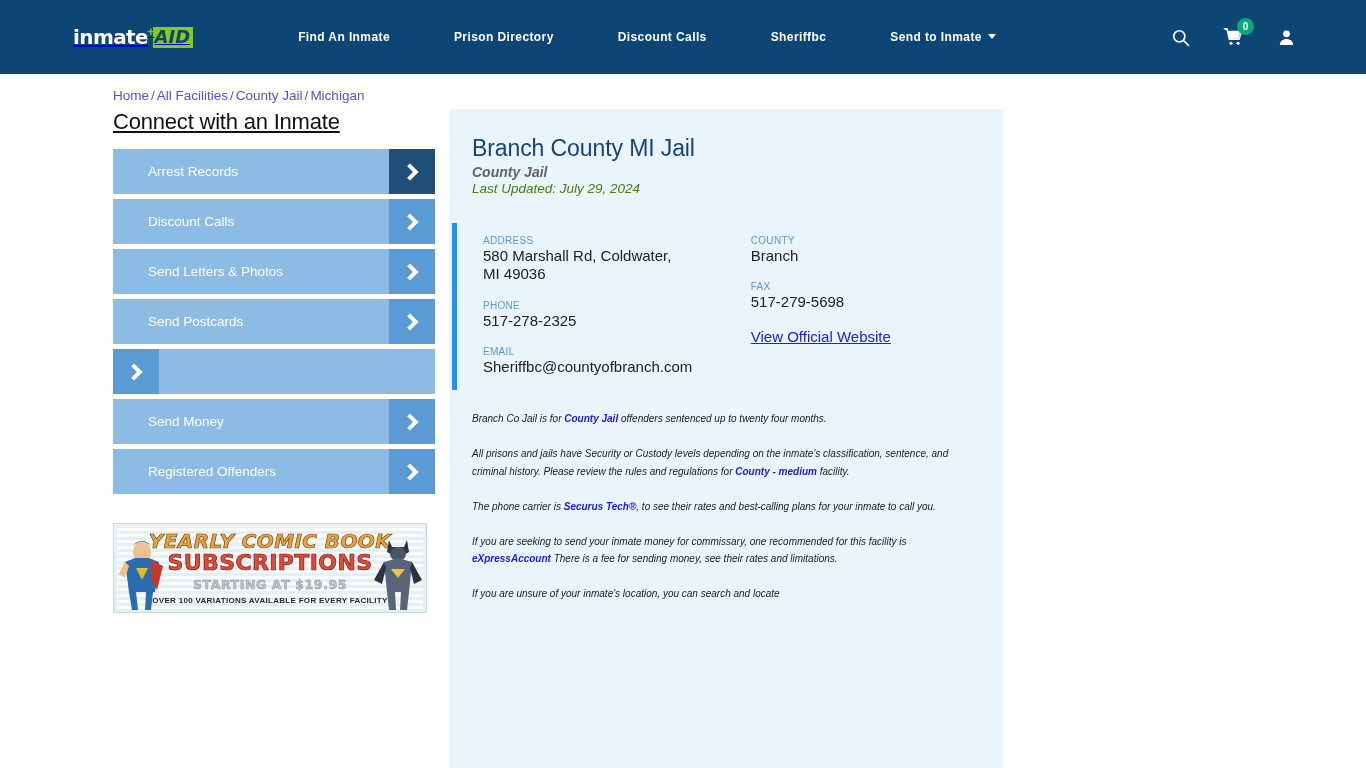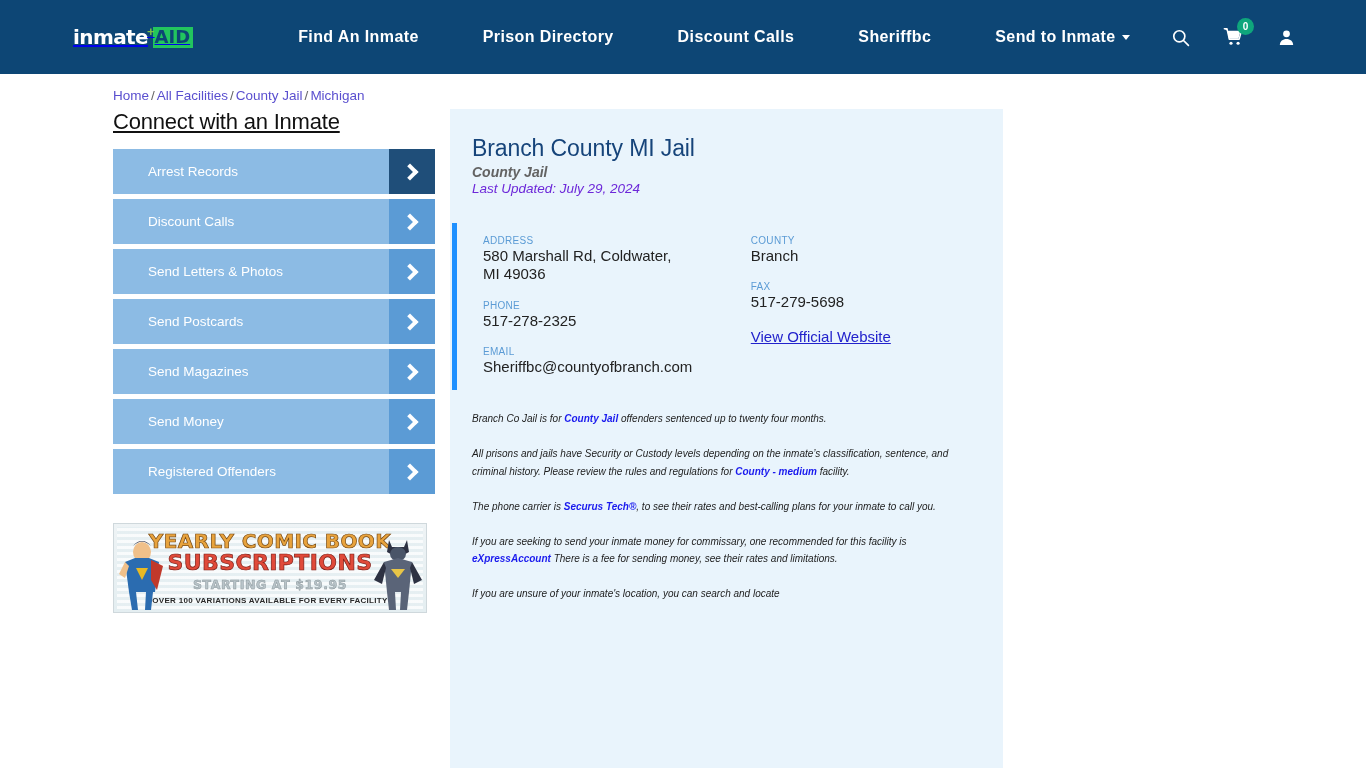--- a/index.html
+++ b/index.html
@@ -34,40 +34,41 @@
   }
   .logo-plus {
     color: #7ac143;
     font-size: 13px;
     font-weight: bold;
     position: relative;
     top: -6px;
     left: -1px;
   }
   .logo-aid {
-    background: #22c55e;
+    background: #84cc16;
     color: #0d4675;
     font-size: 18px;
     font-weight: bold;
     letter-spacing: 0px;
     padding: 1px 3px 2px 2px;
     margin-left: -3px;
     line-height: 1;
     font-family: "DejaVu Sans", sans-serif;
+    font-style: italic;
   }
 
   .main-nav {
     display: flex;
     align-items: center;
     margin-left: 73px;
     gap: 0;
   }
   .nav-item {
     color: #ffffff;
-    font-size: 16px;
+    font-size: 12px;
     font-weight: bold;
     letter-spacing: 0.4px;
     text-decoration: none;
     padding: 0 32px;
     white-space: nowrap;
     cursor: pointer;
   }
   .nav-caret {
     display: inline-block;
     width: 0; height: 0;
@@ -190,20 +191,21 @@
     justify-content: center;
   }
   .ad-line1 {
     font-family: "DejaVu Sans", sans-serif;
     font-size: 20px;
     font-weight: bold;
     color: #e8a33d;
     -webkit-text-stroke: 0.7px #7a4a12;
     letter-spacing: 0.4px;
     line-height: 1;
+    font-style: italic;
   }
   .ad-line2 {
     font-family: "DejaVu Sans", sans-serif;
     font-size: 22px;
     font-weight: bold;
     color: #e04a3a;
     -webkit-text-stroke: 0.7px #7a1a12;
     letter-spacing: 0.4px;
     line-height: 1.05;
   }
@@ -249,21 +251,21 @@
   .fac-sub {
     font-size: 14px;
     font-weight: bold;
     font-style: italic;
     color: #636363;
     margin: 0 0 1px 22px;
   }
   .fac-updated {
     font-size: 13.5px;
     font-style: italic;
-    color: #6d28d9;
+    color: #4d7c0f;
     margin: 0 0 12px 22px;
   }
 
   .info-block {
     margin: 27px 0 0 2px;
     border-left: 5px solid #1e90ff;
     padding: 12px 0 14px 26px;
     display: flex;
   }
   .info-col { width: 276px; }
@@ -381,21 +383,20 @@
             <i class="chev"></i>
           </span>
       </div>
       <div class="side-btn">
         <span class="side-btn-label">Send Postcards</span>
         <span class="side-btn-arrow">
             <i class="chev"></i>
           </span>
       </div>
       <div class="side-btn">
-        <span class="side-btn-label">Send Magazines</span>
         <span class="side-btn-arrow">
             <i class="chev"></i>
           </span>
       </div>
       <div class="side-btn">
         <span class="side-btn-label">Send Money</span>
         <span class="side-btn-arrow">
             <i class="chev"></i>
           </span>
       </div>

